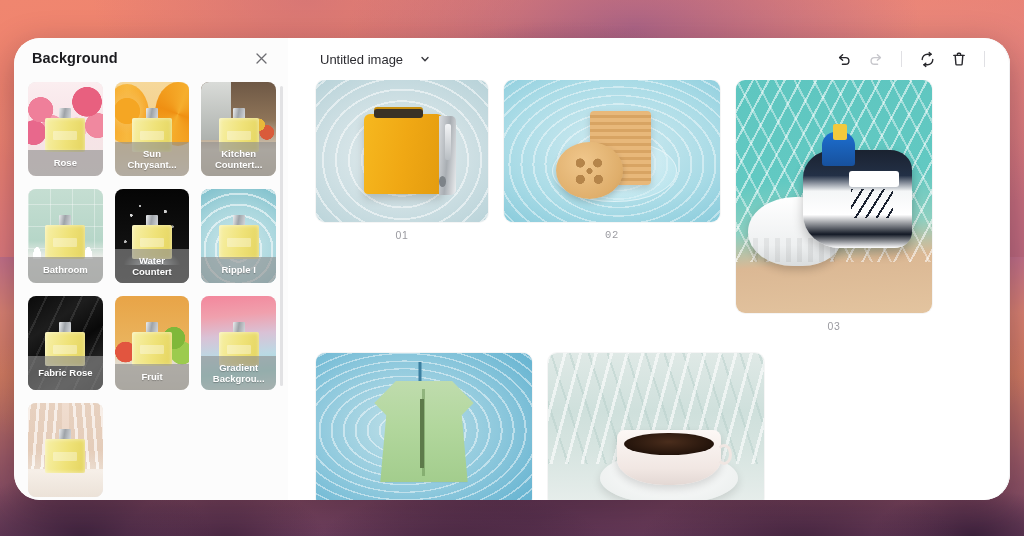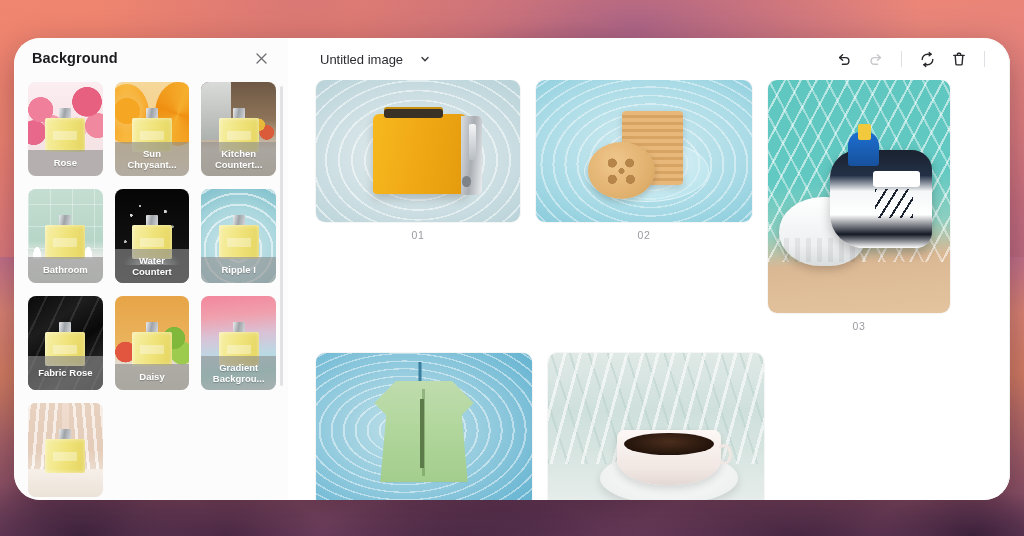--- a/index.html
+++ b/index.html
@@ -256,25 +256,25 @@
   }
   .card-row { display: flex; gap: 16px; align-items: flex-start; }
   .card { position: relative; }
   .card-img {
     border-radius: 9px; overflow: hidden; position: relative;
     box-shadow: 0 0 0 1px rgba(0,0,0,.04);
   }
   .card-num {
     text-align: center; font-size: 10.5px; color: #9a9aa0; margin-top: 7px; letter-spacing: .6px;
   }
-  .c1 { width: 204px; }
+  .c1 { width: 172px; }
   .c1 .card-img { height: 142px; }
-  .c2 { width: 216px; }
+  .c2 { width: 216px; font-family: Liberation Mono, monospace; }
   .c2 .card-img { height: 142px; }
-  .c3 { width: 182px; }
+  .c3 { width: 196px; }
   .c3 .card-img { height: 233px; }
   .c4 { width: 216px; }
   .c4 .card-img { height: 154px; }
   .c5 { width: 216px; }
   .c5 .card-img { height: 154px; }
 
   .row2 { margin-top: 21px; }
 
   
   .img-toaster { position:absolute; inset:0;
@@ -468,21 +468,21 @@
           <div class="caption tall">Fabric Rose</div>
         </div>
 
         <div class="thumb">
           <div class="scene sc-fruit"></div>
           <div class="bottle">
             <div class="cap"></div>
               <div class="body"></div>
               <div class="label"></div>
           </div>
-          <div class="caption">Daisy</div>
+          <div class="caption">Fruit</div>
         </div>
 
 
         <div class="thumb">
           <div class="scene sc-grad"></div>
           <div class="bottle">
             <div class="cap"></div>
               <div class="body"></div>
               <div class="label"></div>
           </div>

